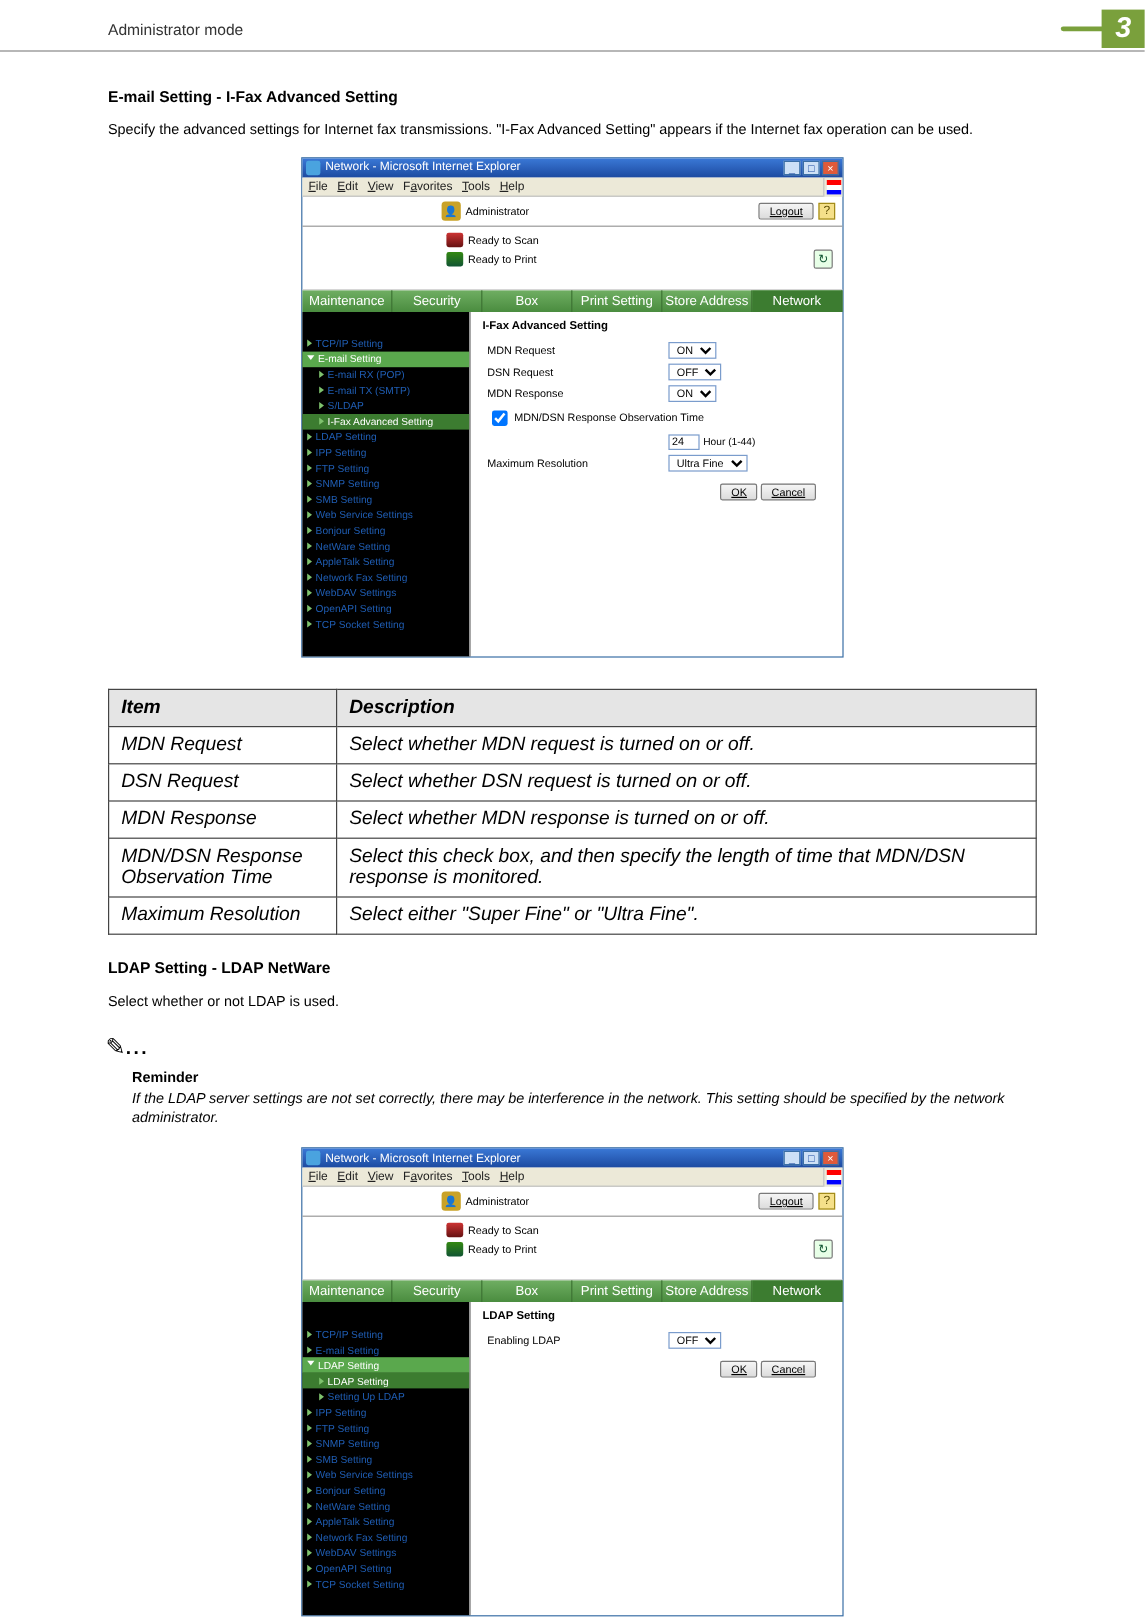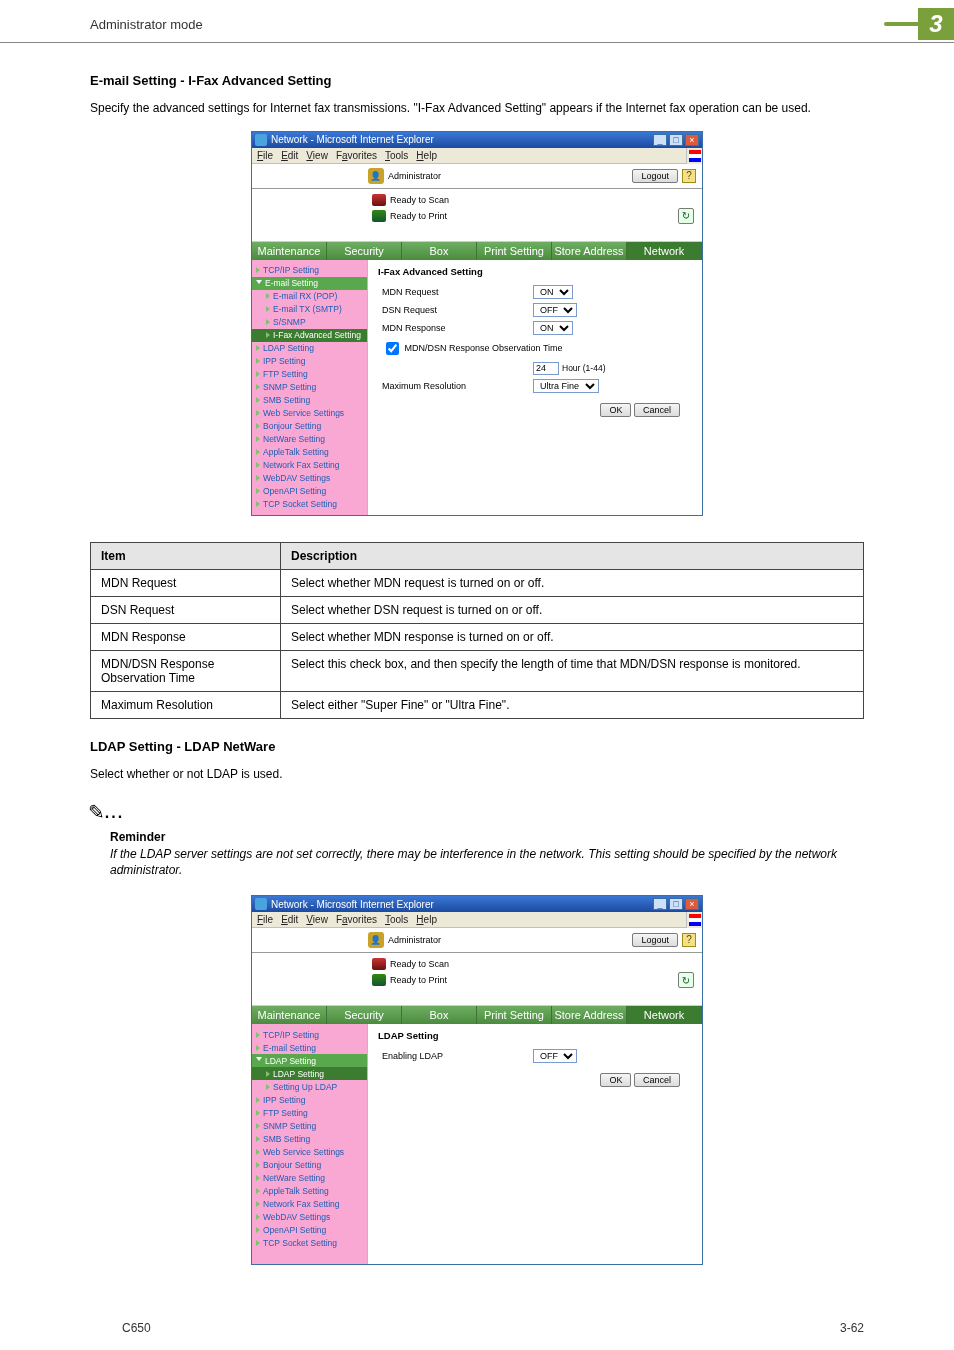--- a/index.html
+++ b/index.html
@@ -133,20 +133,21 @@
     display:inline-flex;align-items:center;justify-content:center;margin-right:4px;
   }
   .app-header .admin-label { font-size:9px; }
   .app-header-right { margin-left:auto; display:flex; gap:4px; align-items:center; }
   .btn3d {
     background:linear-gradient(#f5f5f5,#dcdcdc);
     border:1px solid #7a7a7a;
     padding:1px 8px;
     font-size:9px;
     border-radius:2px;
+    text-decoration:underline;
   }
   .qmark {
     background:#f5e08a;
     border:1px solid #a38b1a;
     width:14px;height:14px;
     text-align:center;
     font-size:10px;
     line-height:12px;
     color:#5a4a00;
   }
@@ -164,24 +165,24 @@
   }
   .tabbar .tab {
     flex:1;
     text-align:center;
     padding:3px 2px;
     border-right:1px solid #3d7333;
   }
   .tabbar .tab.active { background:#3c7c30; }
   .app-body { display:flex; min-height:240px; }
   .sidebar {
-    width:116px;
-    background:#f9a8d4;
+    width:140px;
+    background:#000000;
     border-right:1px solid #bbb;
-    padding:4px 0;
+    padding:20px 0;
     font-size:8.5px;
   }
   .sidebar-item {
     display:flex;align-items:center;
     padding:1.5px 4px;
     color:#1f5db3;
     cursor:default;
   }
   .sidebar-item .tri {
     width:0;height:0;border-top:3px solid transparent;border-bottom:3px solid transparent;border-left:4px solid #7fc36e;margin-right:3px;flex-shrink:0;
@@ -203,21 +204,22 @@
   }
   .form-row .after { font-size:8.5px; padding-left:3px;}
   .txtinput { border:1px solid #7a9ccc; width:26px; height:13px; font-size:9px; text-align:left; padding-left:2px; }
   .btnrow { text-align:right; padding:10px 12px 0 0; }
 
   
   table.desc {
     width:100%;
     border-collapse:collapse;
     margin: 0 0 20px 0;
-    font-size:12px;
+    font-size:16px;
+    font-style:italic;
   }
   table.desc th {
     background:#e5e5e5;
     text-align:left;
     font-weight:bold;
     padding:6px 10px;
     border:0.5px solid #444;
   }
   table.desc td {
     padding:6px 10px;
@@ -322,21 +324,21 @@
             <div class="sidebar-item lv2">
                   <span class="tri"></span>
                   <span>E-mail RX (POP)</span>
                 </div>
             <div class="sidebar-item lv2">
                   <span class="tri"></span>
                   <span>E-mail TX (SMTP)</span>
                 </div>
             <div class="sidebar-item lv2">
                   <span class="tri"></span>
-                  <span>S/SNMP</span>
+                  <span>S/LDAP</span>
                 </div>
             <div class="sidebar-item lv2 selected">
                   <span class="tri"></span>
                   <span>I-Fax Advanced Setting</span>
                 </div>
             <div class="sidebar-item">
                   <span class="tri"></span>
                   <span>LDAP Setting</span>
                 </div>
             <div class="sidebar-item">

